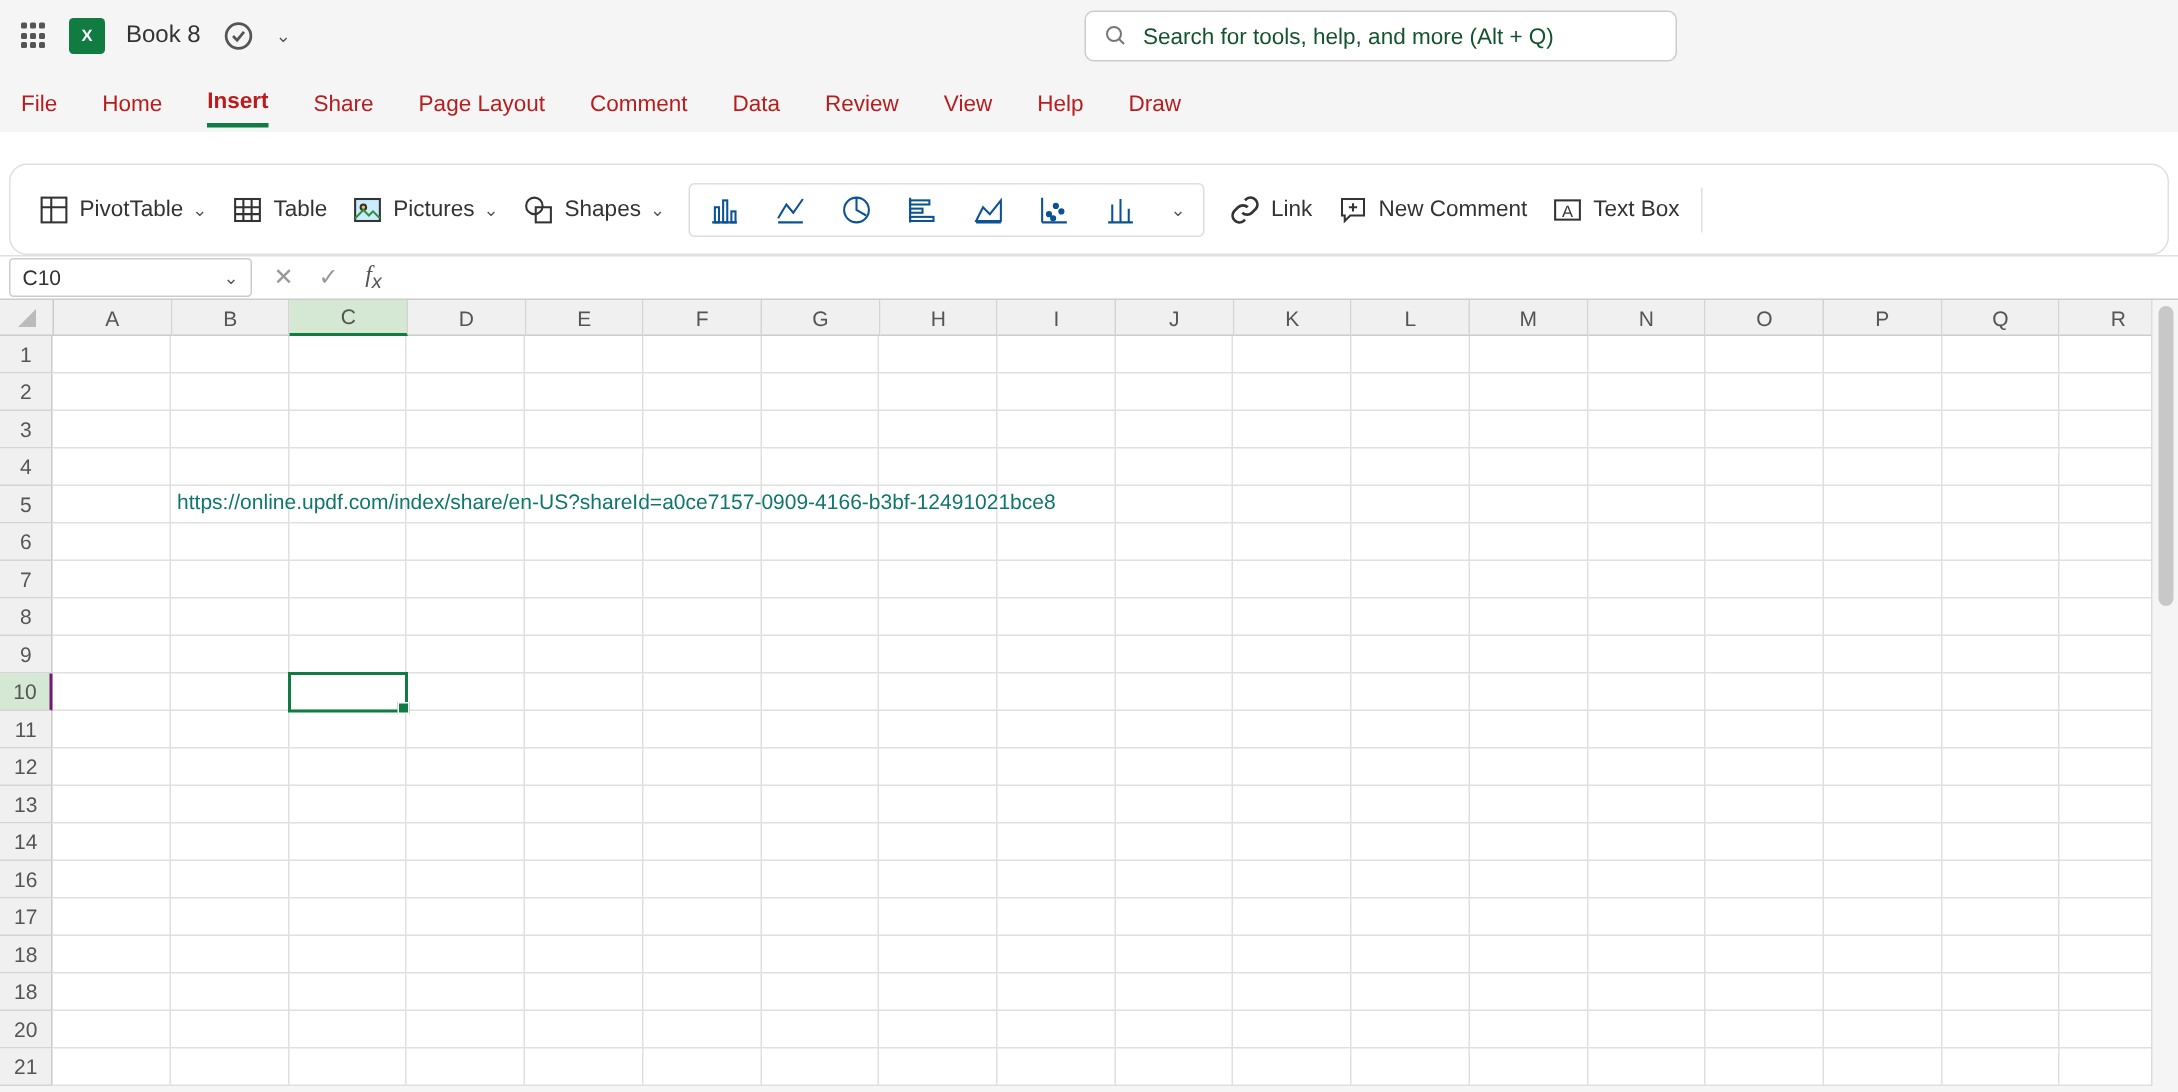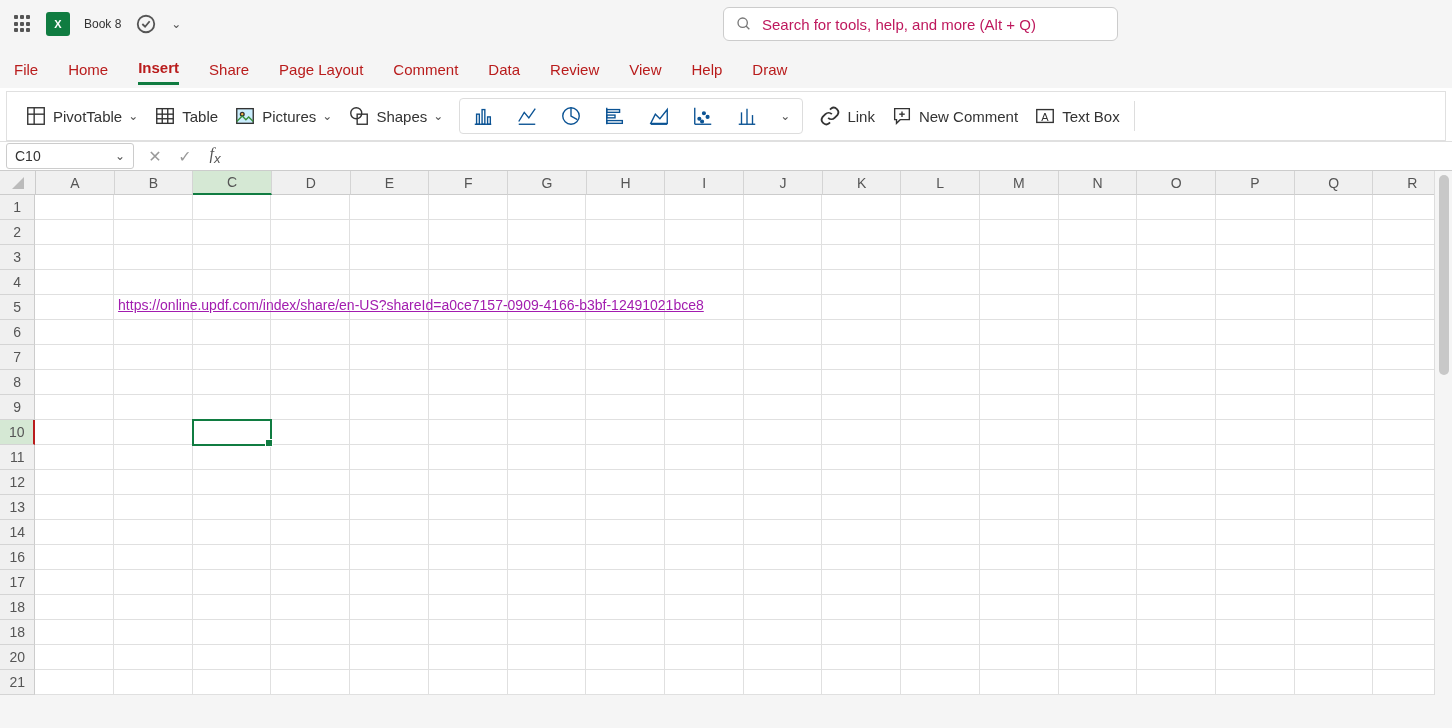--- a/index.html
+++ b/index.html
@@ -3,61 +3,61 @@
 <meta charset="utf-8">
 <style>
 * { margin: 0; padding: 0; box-sizing: border-box; font-family: "Segoe UI", Arial, sans-serif; }
 body { background: #f5f5f5; width: 1452px; height: 728px; overflow: hidden; color: #333; }
 
 
 .titlebar { display: flex; align-items: center; height: 48px; padding: 0 14px; gap: 14px; background: #f5f5f5; }
 .app-grid { width: 18px; height: 18px; display: flex; flex-wrap: wrap; gap: 2px; }
 .app-grid span { width: 4px; height: 4px; background: #555; border-radius: 1px; }
 .excel-icon { width: 24px; height: 24px; background:#107c41; color:#fff; font-size:11px; font-weight:bold; display:flex; align-items:center; justify-content:center; border-radius:3px; position:relative;}
-.doc-title { font-size: 12px; color: #333; }
+.doc-title { font-size: 16px; color: #333; }
 .chevron { font-size: 12px; color:#555; }
 .search-wrap { margin-left: auto; margin-right: 320px; }
-.search-box { width: 395px; height: 34px; border: 1px solid #ccc; border-radius: 6px; background:#fff; display:flex; align-items:center; padding:0 12px; color:#be185d; gap:10px; font-size:15px; }
+.search-box { width: 395px; height: 34px; border: 1px solid #ccc; border-radius: 6px; background:#fff; display:flex; align-items:center; padding:0 12px; color:#14532d; gap:10px; font-size:15px; }
 
 
 .tabs { display:flex; gap: 30px; padding: 8px 14px 0 14px; height: 40px; align-items:center; background:#f5f5f5; font-size:15px;}
 .tab { color:#b91c1c; cursor:pointer; padding-bottom:6px; }
 .tab.active { font-weight:600; border-bottom: 3px solid #107c41; }
 
 
 .ribbon-frame { background:#fff; border-top:1px solid #fff; }
-.ribbon { display:flex; align-items:center; height: 50px; padding: 0 10px; background:#fff; border:1px solid #e0e0e0; border-radius:0; margin: 2px 6px 0 6px; font-size:15px; }
+.ribbon { display:flex; align-items:center; height: 61px; padding: 0 10px; background:#fff; border:1px solid #e0e0e0; border-radius:12px; margin: 20px 6px 0 6px; font-size:15px; }
 .ribbon-btn { display:flex; align-items:center; gap:6px; padding:4px 8px; cursor:pointer; border-radius:3px; }
 .ribbon-sep { width:1px; height:30px; background:#ddd; margin:0 6px; }
 .icon-box { width:22px; height:22px; display:flex; align-items:center; justify-content:center; }
 .chart-group { display:flex; gap:2px; border:1px solid #ddd; border-radius:4px; padding:2px; }
 .chart-group .ribbon-btn { padding:4px 10px; }
 
 
 .formula-bar { display:flex; align-items:center; height:30px; background:#fff; border-bottom:1px solid #ccc; border-top:1px solid #e0e0e0; font-size:14px; }
-.namebox { width:128px; height:26px; border:1px solid #ccc; border-radius:3px; margin:0 6px; padding:0 8px; display:flex; align-items:center; justify-content:space-between; background:#fff;}
+.namebox { width:162px; height:26px; border:1px solid #ccc; border-radius:3px; margin:0 6px; padding:0 8px; display:flex; align-items:center; justify-content:space-between; background:#fff;}
 .fb-btn { width:30px; text-align:center; color:#999; cursor:pointer; font-size:16px; }
 .fx { font-style:italic; font-family: "Times New Roman", serif; color:#555; }
 .formula-input { flex:1; height:26px; border:none; padding:0 8px; font-size:14px; outline:none; }
 
 
 .grid-wrap { position:relative; background:#fff; }
 .corner { position:absolute; left:0; top:0; width:36px; height:24px; background:#f0f0f0; border-right:1px solid #ccc; border-bottom:1px solid #ccc; display:flex; align-items:center; justify-content:center;}
 .corner svg { width:12px; height:12px; }
 .col-headers { display:flex; margin-left:36px; }
 .col-h { width:80px; height:24px; background:#f0f0f0; border-right:1px solid #d4d4d4; border-bottom:1px solid #ccc; display:flex; align-items:center; justify-content:center; font-size:14px; color:#555; }
 .col-h.active { background:#d5e8d4; border-bottom:2px solid #107c41; }
 .rows { }
 .row { display:flex; }
 .row-h { width:36px; height:25px; background:#f0f0f0; border-right:1px solid #ccc; border-bottom:1px solid #d4d4d4; display:flex; align-items:center; justify-content:center; font-size:14px; color:#555; }
-.row-h.active { background:#d5e8d4; border-right:2px solid #b91c1c; }
+.row-h.active { background:#d5e8d4; border-right:2px solid #701a75; }
 .cell { width:80px; height:25px; border-right:1px solid #e0e0e0; border-bottom:1px solid #e0e0e0; font-size:14px; padding:0 4px; display:flex; align-items:center; white-space:nowrap; position:relative;}
 .cell.selected { outline:2px solid #107c41; outline-offset:-1px; z-index:2; background:#fff;}
 .cell.selected::after { content:""; position:absolute; right:-3px; bottom:-3px; width:6px; height:6px; background:#107c41; border:1px solid #fff; }
-.link-text { position:absolute; left:4px; top:2px; color:#a21caf; text-decoration:underline; white-space:nowrap; z-index:1; pointer-events:auto; cursor:pointer; }
+.link-text { position:absolute; left:4px; top:2px; color:#0f766e; white-space:nowrap; z-index:1; pointer-events:auto; cursor:pointer; }
 .scroll-v { position:absolute; right:0; top:0; width:18px; bottom:0; background:#f5f5f5; border-left:1px solid #ddd;}
 .scroll-thumb-v { width:10px; height:200px; background:#c8c8c8; margin:4px auto; border-radius:5px; }
 </style>
 </head>
 <body>
 
 <div class="titlebar">
   <div class="app-grid">
     <span></span>
       <span></span>

